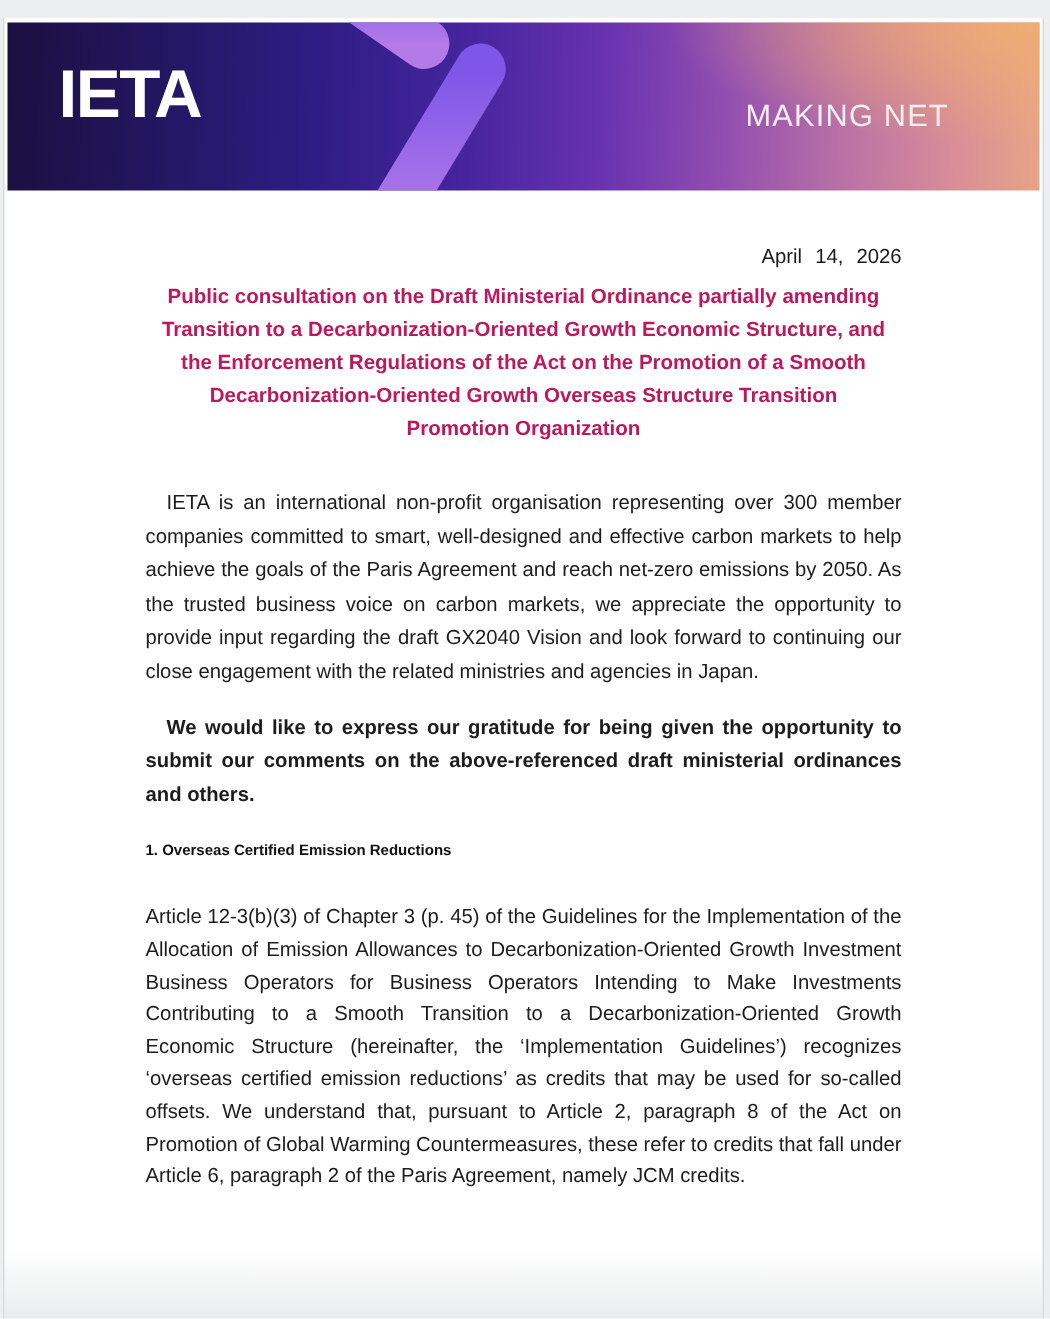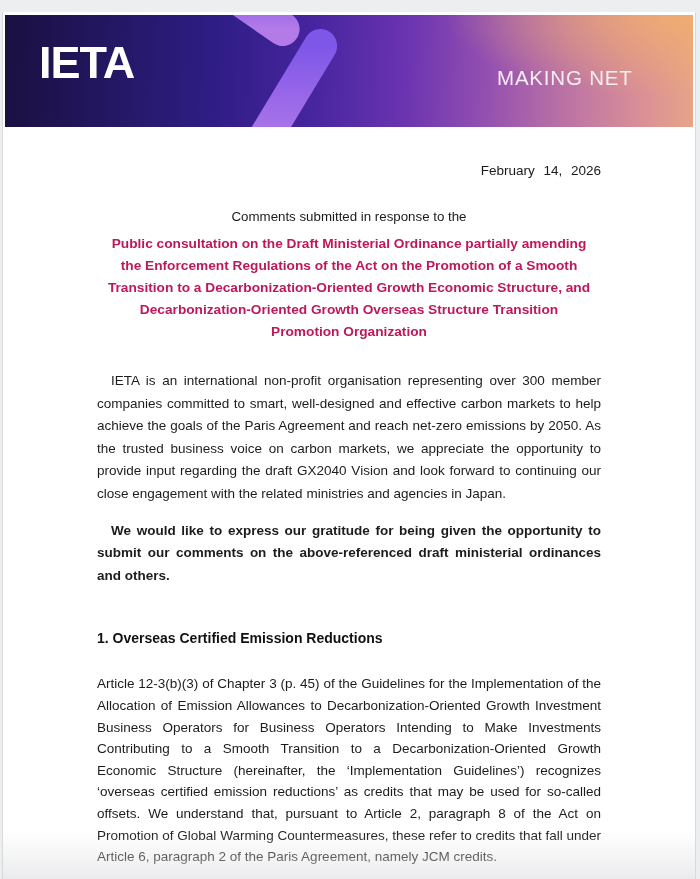--- a/index.html
+++ b/index.html
@@ -83,23 +83,23 @@
   .para{
     text-align:justify;
     font-size:13.5px;
     line-height:22.6px;
     color:#1c1c1c;
   }
   .para.indent{text-indent:14px;}
   .para-1{margin-top:27px;}
   .para-2{margin-top:14px;font-weight:bold;}
   .section-heading{
-    margin-top:43px;
+    margin-top:21px;
     font-weight:700;
-    font-size:14px;
+    font-size:10px;
     color:#111;
   }
   .para-3{margin-top:27px;line-height:21.6px;}
 </style>
 </head>
 <body>
 
 <div class="page">
 
   <div class="banner">
@@ -114,28 +114,27 @@
       <line x1="319" y1="31" x2="256" y2="134" stroke="url(#chevGrad)" stroke-width="34" stroke-linecap="round"></line>
     </svg>
     <div class="banner-logo">IETA</div>
     <div class="banner-tagline">
       <div>MAKING NET</div>
     </div>
   </div>
 
   <div class="content">
 
-    <div class="doc-date">February 14, 2026</div>
+    <div class="doc-date">April 14, 2026</div>
 
-    <div class="doc-intro">Comments submitted in response to the</div>
 
     <div class="doc-title">
       <div>Public consultation on the Draft Ministerial Ordinance partially amending</div>
+      <div>Transition to a Decarbonization-Oriented Growth Economic Structure, and</div>
       <div>the Enforcement Regulations of the Act on the Promotion of a Smooth</div>
-      <div>Transition to a Decarbonization-Oriented Growth Economic Structure, and</div>
       <div>Decarbonization-Oriented Growth Overseas Structure Transition</div>
       <div>Promotion Organization</div>
     </div>
 
     <div class="para indent para-1">IETA is an international non-profit organisation representing over 300 member companies committed to smart, well-designed and effective carbon markets to help achieve the goals of the Paris Agreement and reach net-zero emissions by 2050. As the trusted business voice on carbon markets, we appreciate the opportunity to provide input regarding the draft GX2040 Vision and look forward to continuing our close engagement with the related ministries and agencies in Japan.</div>
 
     <div class="para indent para-2">We would like to express our gratitude for being given the opportunity to submit our comments on the above-referenced draft ministerial ordinances and others.</div>
 
     <div class="section-heading">1. Overseas Certified Emission Reductions</div>
 

